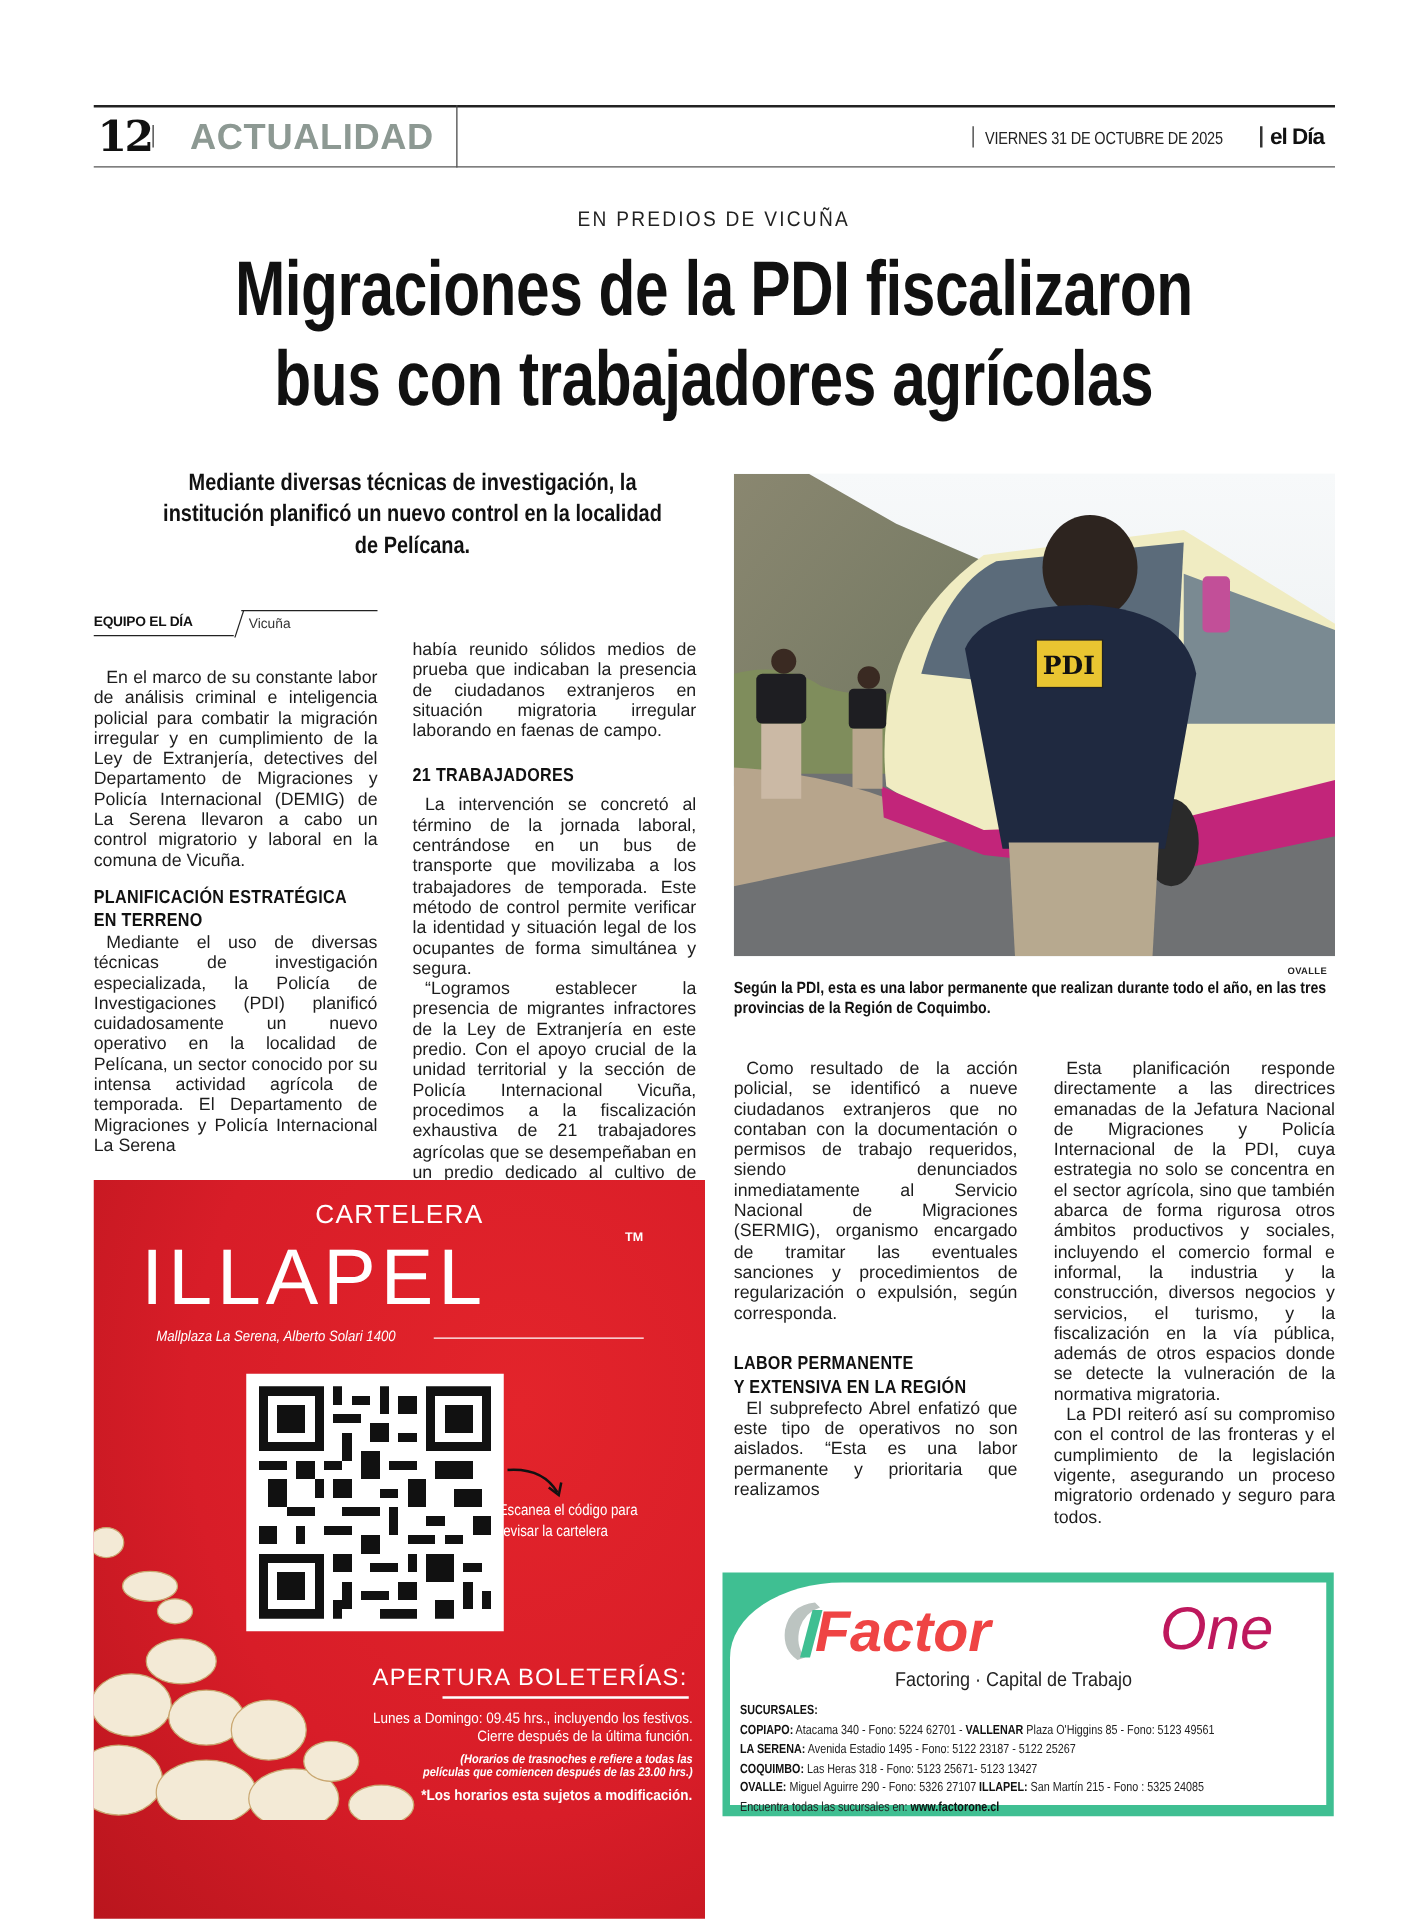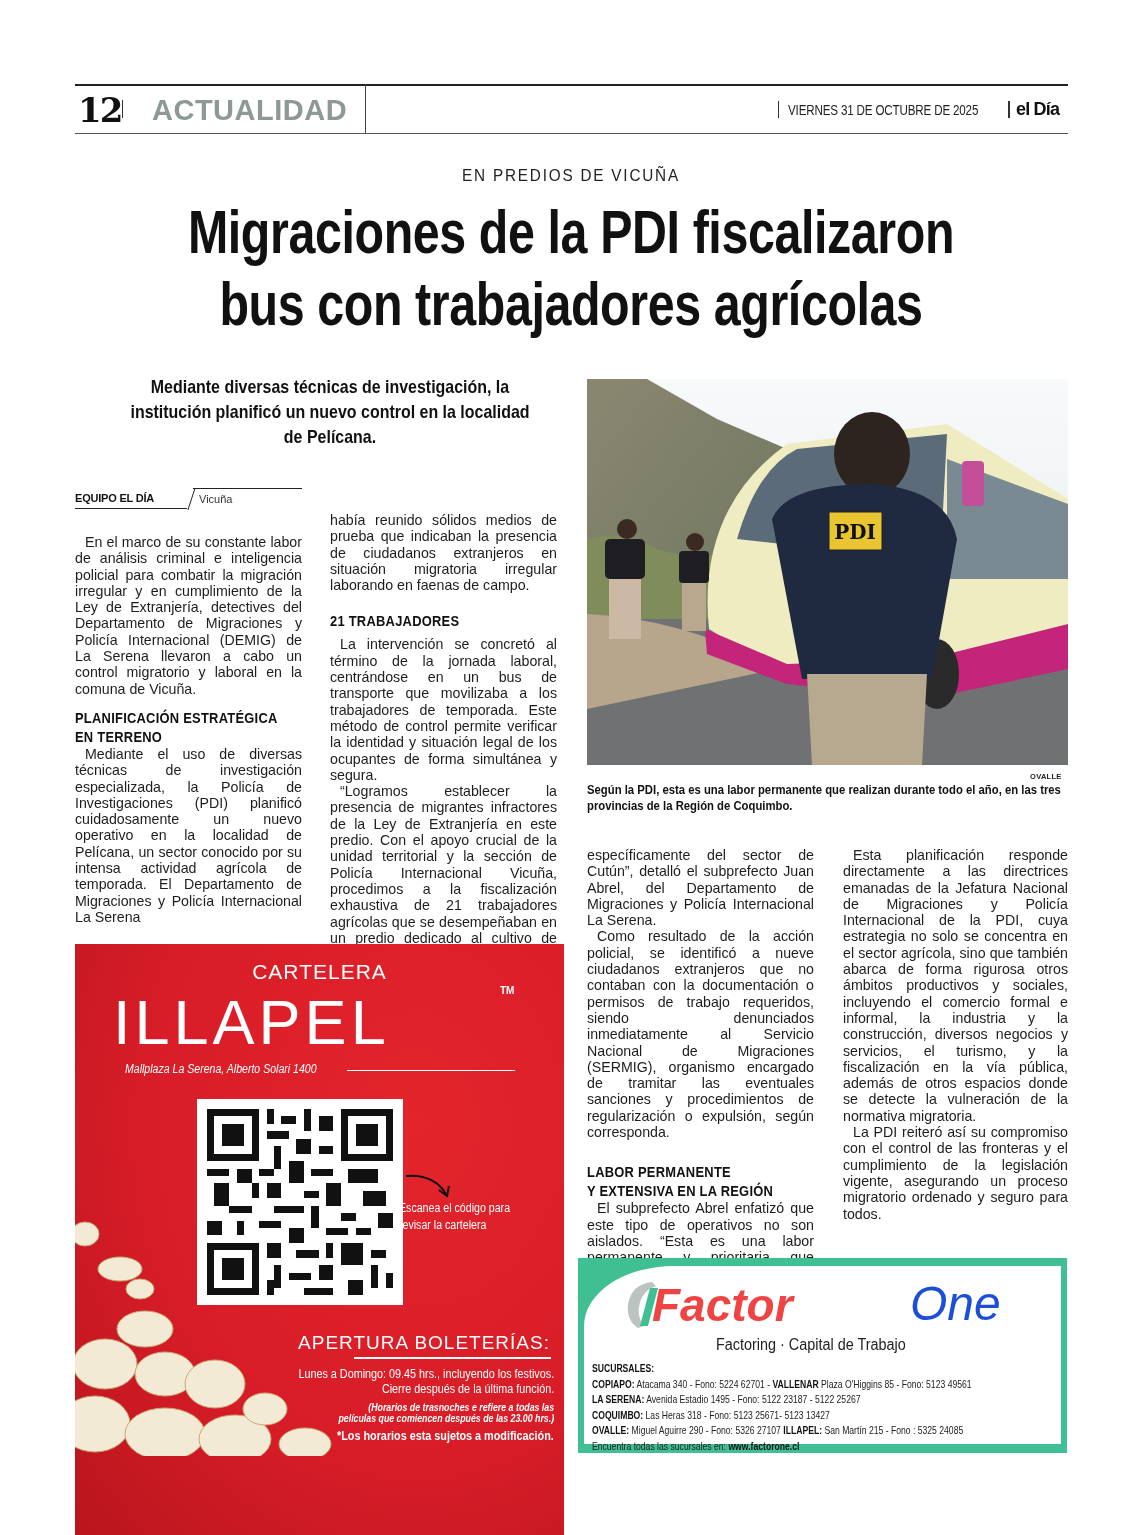--- a/index.html
+++ b/index.html
@@ -67,21 +67,21 @@
   .ap-title { position: absolute; right: 14px; top: 388px; font-size: 19px; letter-spacing: 1px; }
   .ap-line { position: absolute; left: 279px; top: 413px; width: 197px; height: 2px; background: #fff; }
   .ap-hours { position: absolute; right: 10px; top: 423px; text-align: right; font-size: 12px; line-height: 15px; transform: scaleX(0.9); transform-origin: right top; white-space: nowrap; }
   .ap-note { position: absolute; right: 10px; top: 458px; text-align: right; font-size: 10px; line-height: 11px; font-style: italic; font-weight: bold; transform: scaleX(0.88); transform-origin: right top; white-space: nowrap; }
   .ap-mod { position: absolute; right: 10px; top: 485px; text-align: right; font-size: 12px; font-weight: bold; transform: scaleX(0.9); transform-origin: right top; white-space: nowrap; }
 
   
   .ad-factor { position: absolute; left: 578px; top: 1258px; width: 489px; height: 195px; background: #3fbf92; overflow: hidden; }
   .ad-factor .inner { position: absolute; left: 6px; top: 8px; width: 477px; height: 178px; background: #fff; border-top-left-radius: 90px 60px; }
   .fo-logo { position: absolute; left: 68px; top: 12px; font-family: "Liberation Sans", sans-serif; font-weight: bold; font-style: italic; font-size: 46px; color: #ef4444; letter-spacing: 0px; }
-  .fo-one { position: absolute; left: 326px; top: 10px; font-size: 48px; font-style: italic; color: #1d4ed8; font-weight: normal; }
+  .fo-one { position: absolute; left: 344px; top: 10px; font-size: 48px; font-style: italic; color: #be185d; font-weight: normal; }
   .fo-tag { position: absolute; left: 132px; top: 70px; font-size: 16px; color: #222; transform: scaleX(0.9); transform-origin: left; white-space: nowrap; }
   .fo-branches { position: absolute; left: 8px; top: 95px; font-size: 10.5px; line-height: 15.5px; color: #222; transform: scaleX(0.82); transform-origin: left top; white-space: nowrap; }
   .fo-branches b { color: #111; }
 </style>
 </head>
 <body>
 
 <div class="topline"></div>
 <div class="page-num">12</div>
 <div class="pipe1"></div>
@@ -157,21 +157,20 @@
     <rect x="22" y="200" width="32" height="60" fill="#cbb9a5"></rect>
     <circle cx="108" cy="163" r="9" fill="#3a2a22"></circle>
     <rect x="92" y="172" width="30" height="32" rx="4" fill="#1e1e22"></rect>
     <rect x="95" y="204" width="24" height="48" fill="#b9a78e"></rect>
   </svg>
 </div>
 <div class="credit">OVALLE</div>
 <div class="caption">Según la PDI, esta es una labor permanente que realizan durante todo el año, en las tres provincias de la Región de Coquimbo.</div>
 
 <div class="col col3">
-  <p class="noind">específicamente del sector de Cutún”, detalló el subprefecto Juan Abrel, del Departamento de Migraciones y Policía Internacional La Serena.</p>
   <p>Como resultado de la acción policial, se identificó a nueve ciudadanos extranjeros que no contaban con la documentación o permisos de trabajo requeridos, siendo denunciados inmediatamente al Servicio Nacional de Migraciones (SERMIG), organismo encargado de tramitar las eventuales sanciones y procedimientos de regularización o expulsión, según corresponda.</p>
   <h3>
     <span>LABOR PERMANENTE</span><br>
     <span>Y EXTENSIVA EN LA REGIÓN</span>
   </h3>
   <p>El subprefecto Abrel enfatizó que este tipo de operativos no son aislados. “Esta es una labor permanente y prioritaria que realizamos</p>
 </div>
 
 <div class="col col4">
   <p>Esta planificación responde directamente a las directrices emanadas de la Jefatura Nacional de Migraciones y Policía Internacional de la PDI, cuya estrategia no solo se concentra en el sector agrícola, sino que también abarca de forma rigurosa otros ámbitos productivos y sociales, incluyendo el comercio formal e informal, la industria y la construcción, diversos negocios y servicios, el turismo, y la fiscalización en la vía pública, además de otros espacios donde se detecte la vulneración de la normativa migratoria.</p>

